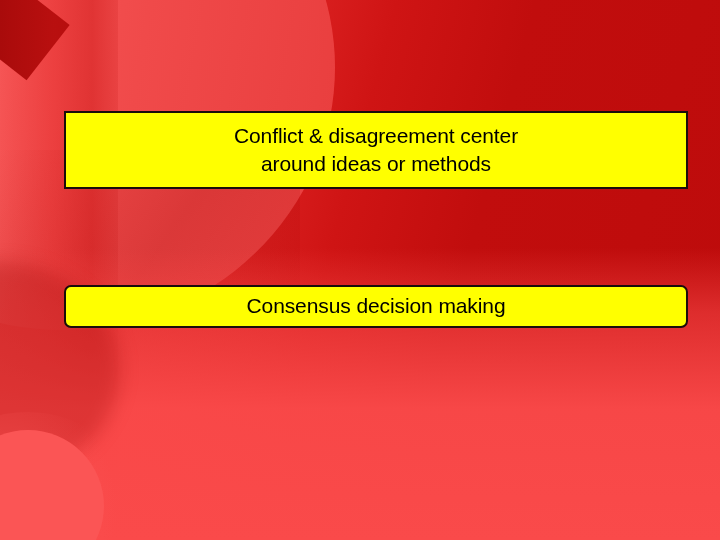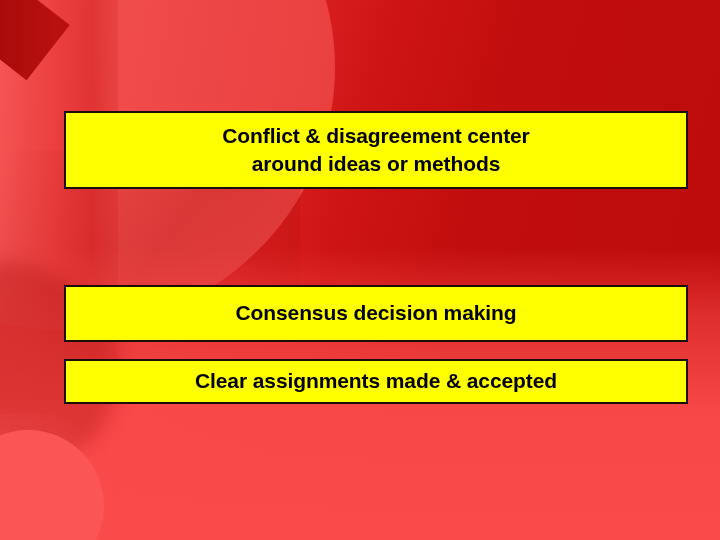--- a/index.html
+++ b/index.html
@@ -137,29 +137,29 @@
     left: 64px;
     width: 624px;
     box-sizing: border-box;
     background: #ffff00;
     border: 2px solid #1a0d0a;
     display: flex;
     align-items: center;
     justify-content: center;
     text-align: center;
     color: #000000;
-    font-weight: bold;
+    font-weight: normal;
     font-size: 21px;
     line-height: 1.34;
     letter-spacing: -0.1px;
     padding: 2px 10px;
   }
   .box-1 { top: 111px; height: 78px; }
   .box-2 { top: 217px; height: 42px; }
-  .box-3 { top: 285px; height: 57px; }
+  .box-3 { top: 285px; height: 43px; border-radius: 7px; }
   .box-4 { top: 359px; height: 45px; }
 
   .box-text {
     display: block;
     white-space: pre-line;
   }
 </style>
 </head>
 <body>
 
@@ -180,18 +180,15 @@
     <div class="box box-1">
       <span class="box-text">Conflict &amp; disagreement center
 around ideas or methods</span>
     </div>
 
 
     <div class="box box-3">
       <span class="box-text">Consensus decision making</span>
     </div>
 
-    <div class="box box-4">
-      <span class="box-text">Clear assignments made &amp; accepted</span>
-    </div>
 
   </div>
 </div>
 
 </body></html>

